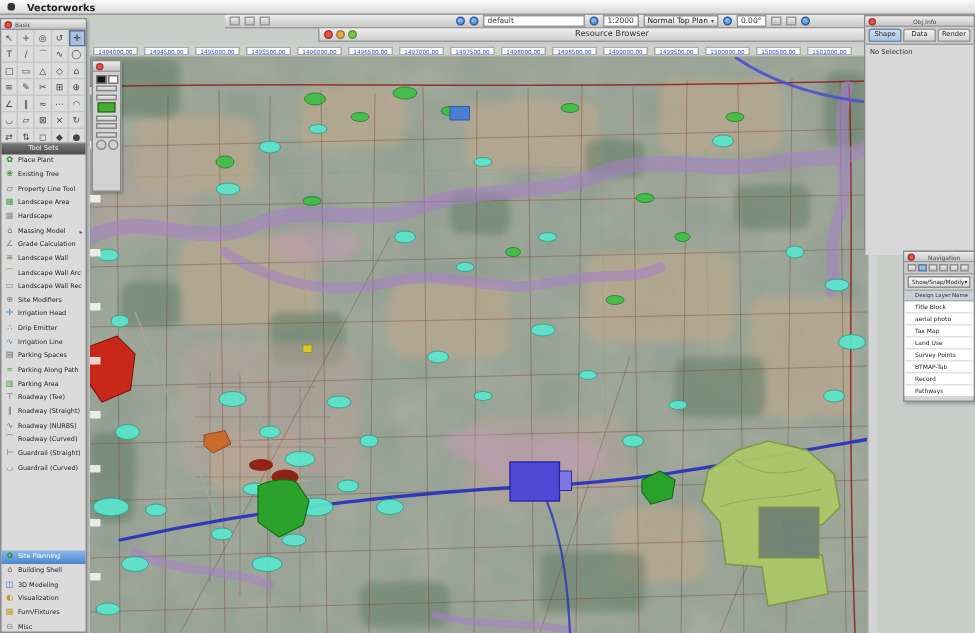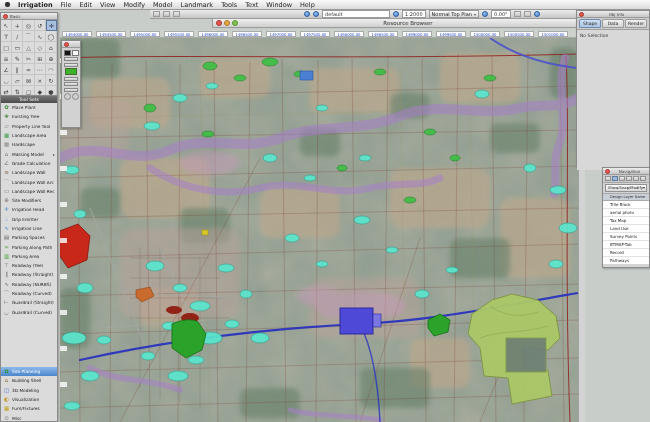--- a/index.html
+++ b/index.html
@@ -85,34 +85,21 @@
             font-size:3.6px;line-height:6px;padding-left:7px;color:#333}
   #nav .list{background:#fff;height:63px;overflow:hidden}
   #nav .lrow{height:7px;display:flex;align-items:center;font-size:4px;border-bottom:.5px solid #e2e2e2;color:#222}
   #nav .lrow .chk{width:7px;text-align:center;font-size:4px;color:#222;visibility:hidden}
 </style>
 </head>
 <body>
 
 <div id="menubar" class="abs">
   <span class="apple"></span>
-  <span class="brand">Irrigation</span>
-  <span style="display:flex;gap:8px">
-
-  <span>File</span>
-      <span>Edit</span>
-      <span>View</span>
-      <span>Modify</span>
-      <span>Model</span>
-      <span>Landmark</span>
-      <span>Tools</span>
-      <span>Text</span>
-      <span>Window</span>
-      <span>Help</span>
-    </span>
+  <span class="brand">Vectorworks</span>
 </div>
 
 <div id="viewbar" class="abs">
   <span class="vb-mini"></span>
   <span class="vb-mini"></span>
   <span class="vb-mini"></span>
   <span style="flex:0 0 118px"></span>
   <span class="vb-blue"></span>
   <span class="vb-blue"></span>
   <span class="vb-field" style="width:62px">default</span>

